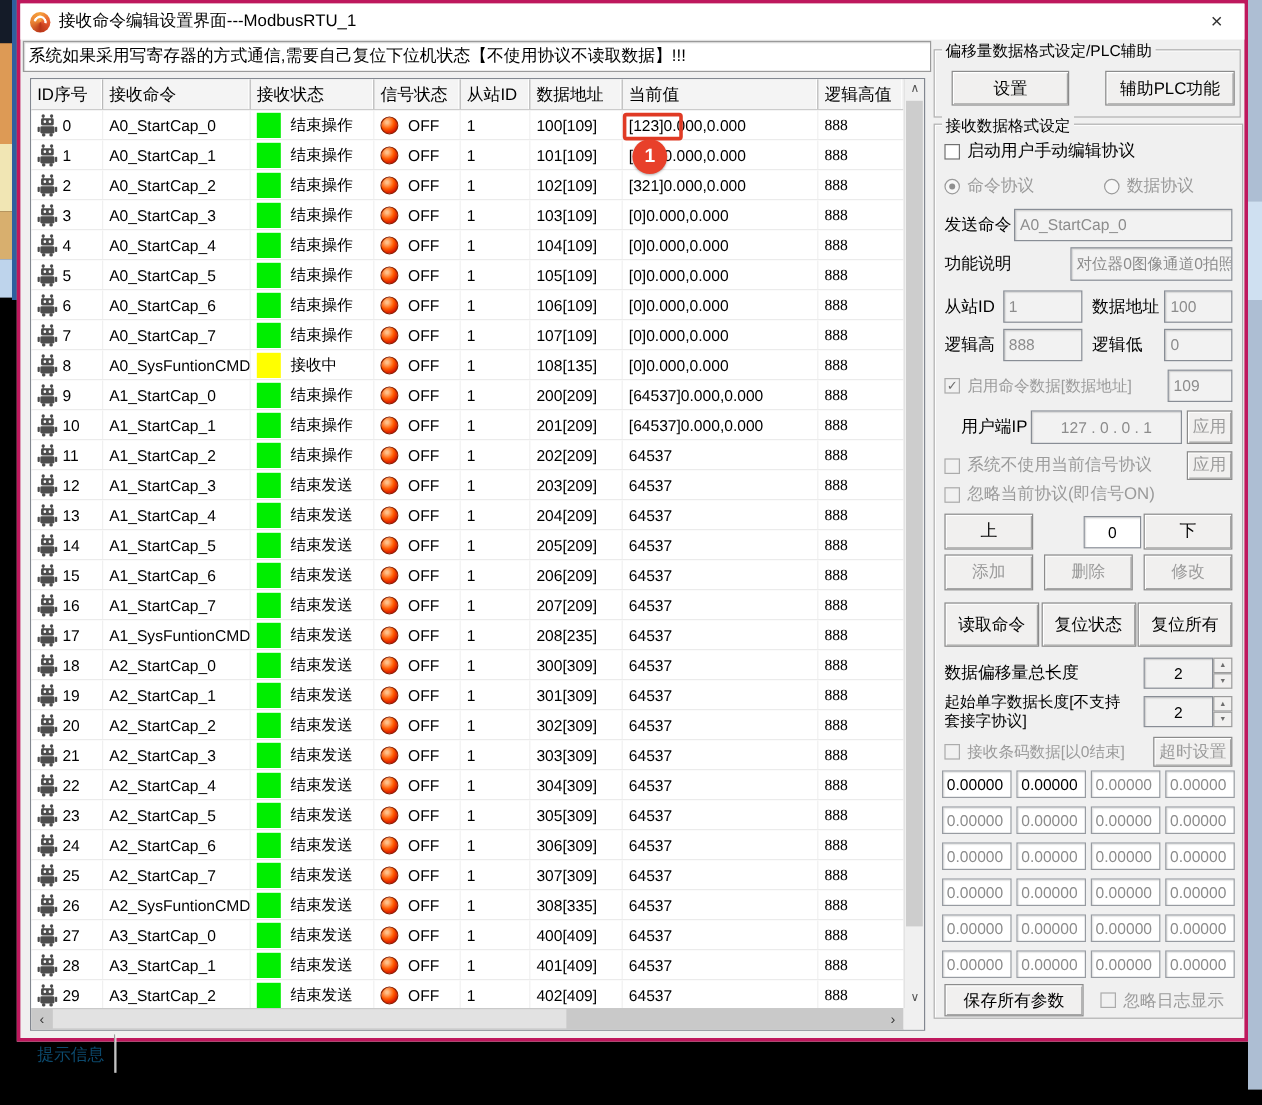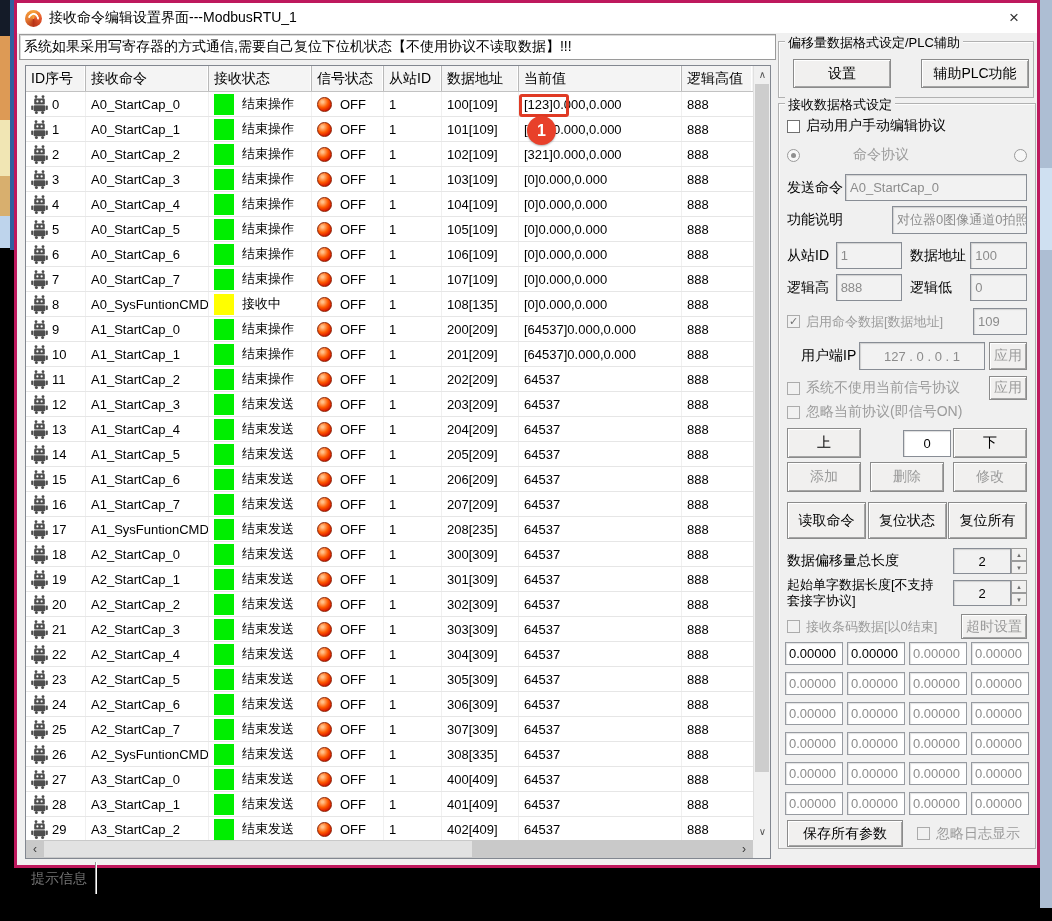--- a/index.html
+++ b/index.html
@@ -40,21 +40,21 @@
   .tablebox { position:absolute; left:8px; top:62px; width:746px; height:794px;
     background:#fff; border:1px solid #828790; }
   .tviewport { position:absolute; left:0; top:0; right:17px; bottom:18px; overflow:hidden; }
   .thead { display:flex; height:26px; background:#f4f4f4; border-bottom:1px solid #c2c2c2; }
   .th { font-size:14px; color:#000; display:flex; align-items:center; padding:0 5px;
     border-right:1px solid #b9b9b9; box-shadow:inset -1px 0 0 #fff; flex:0 0 auto; }
   .trow { display:flex; height:25px; border-bottom:1px solid #e6e6e6; background:#fff; }
   .c { font-size:13px; color:#000; display:flex; align-items:center; padding:0 5px;
     border-right:1px solid #f0f0f0; flex:0 0 auto; overflow:hidden; white-space:nowrap; }
   .w-id{width:60px;} .w-cmd{width:123px;} .w-state{width:103px;} .w-sig{width:72px;}
-  .w-slave{width:58px;} .w-addr{width:77px;} .w-val{width:163px;} .w-high{width:70px; border-right:none;}
+  .w-slave{width:58px;} .w-addr{width:77px;} .w-val{width:163px;} .w-high{width:70px; border-right:none;font-family:Liberation Serif, serif;}
   .robot { width:17px; height:19px; margin-right:4px; flex:0 0 auto; display:inline-flex; }
   .sq { width:20px; height:21px; margin-right:8px; flex:0 0 auto; }
   .led { width:15px; height:15px; border-radius:50%; margin-right:8px; flex:0 0 auto;
     background:radial-gradient(circle at 35% 30%, #ffc089 8%, #ff5a00 45%, #c80000 85%);
     border:1px solid #8a2000; }
 
   
   .vsb { position:absolute; top:0; right:0; bottom:18px; width:17px; background:#f0f0f0;
     border-left:1px solid #e0e0e0; }
   .vsb .arr { position:absolute; left:0; width:17px; height:17px; font-size:10px; color:#555;
@@ -63,21 +63,21 @@
   .vsb .thumb { position:absolute; left:1px; right:1px; top:18px; height:688px; background:#cdcdcd; }
   .hsb { position:absolute; left:0; bottom:0; right:17px; height:18px; background:#c9c9c9; }
   .hsb .arr { position:absolute; top:0; width:18px; height:18px; font-size:12px; color:#3a3a3a;
     display:flex; align-items:center; justify-content:center; }
   .hsb .arr.lt{left:0;} .hsb .arr.rt{right:0;}
   .hsb .thumb { position:absolute; left:18px; top:1px; bottom:1px; width:428px; background:#e2e2e2; }
   .corner { position:absolute; right:0; bottom:0; width:17px; height:18px; background:#f0f0f0; }
 
   
   .statusbar { position:absolute; left:2px; top:857px; width:1022px; height:36px; display:flex; }
-  .status-label { font-size:14px; color:#737373; padding:10px 8px 0 12px; }
+  .status-label { font-size:14px; color:#0c4a6e; padding:10px 8px 0 12px; }
   .status-div { width:1px; background:#9a9a9a; margin:2px 0; box-shadow:1px 0 0 #fff; }
   .status-msg { font-size:14px; color:#000; padding:3px 0 0 8px; }
 
   
   .panel { position:absolute; left:761px; top:36px; width:263px; height:812px; }
   .group { position:absolute; border:1px solid #b1b1b1; box-shadow:inset 1px 1px 0 #fdfdfd; }
   .legend { position:absolute; top:-8px; left:6px; background:#f0f0f0; padding:0 3px;
     font-size:13px; color:#000; white-space:nowrap; }
   .g1 { left:0; top:2px; width:256px; height:57px;padding-left:48px; }
   .g2 { left:0; top:64px; width:258px; height:746px; }
@@ -1261,21 +1261,21 @@
       </div>
 
       <div class="group g2">
         <span class="legend">接收数据格式设定</span>
 
         <div class="prow" style="top:12px;height:20px;">
           <span class="cb"></span>
           <span class="lbl">启动用户手动编辑协议</span>
         </div>
 
-        <div class="prow" style="top:42px;height:18px;gap:47px;">
+        <div class="prow" style="top:42px;height:18px;">
           <span class="rb sel"></span>
           <span class="lbl dis">命令协议</span>
           <span class="rb" style="margin-left:58px;"></span>
           <span class="lbl dis">数据协议</span>
         </div>
 
         <div class="prow" style="top:70px;height:27px;">
           <span class="lbl" style="width:58px;">发送命令</span>
           <span class="field dis" style="flex:1;height:27px;">A0_StartCap_0</span>
         </div>

